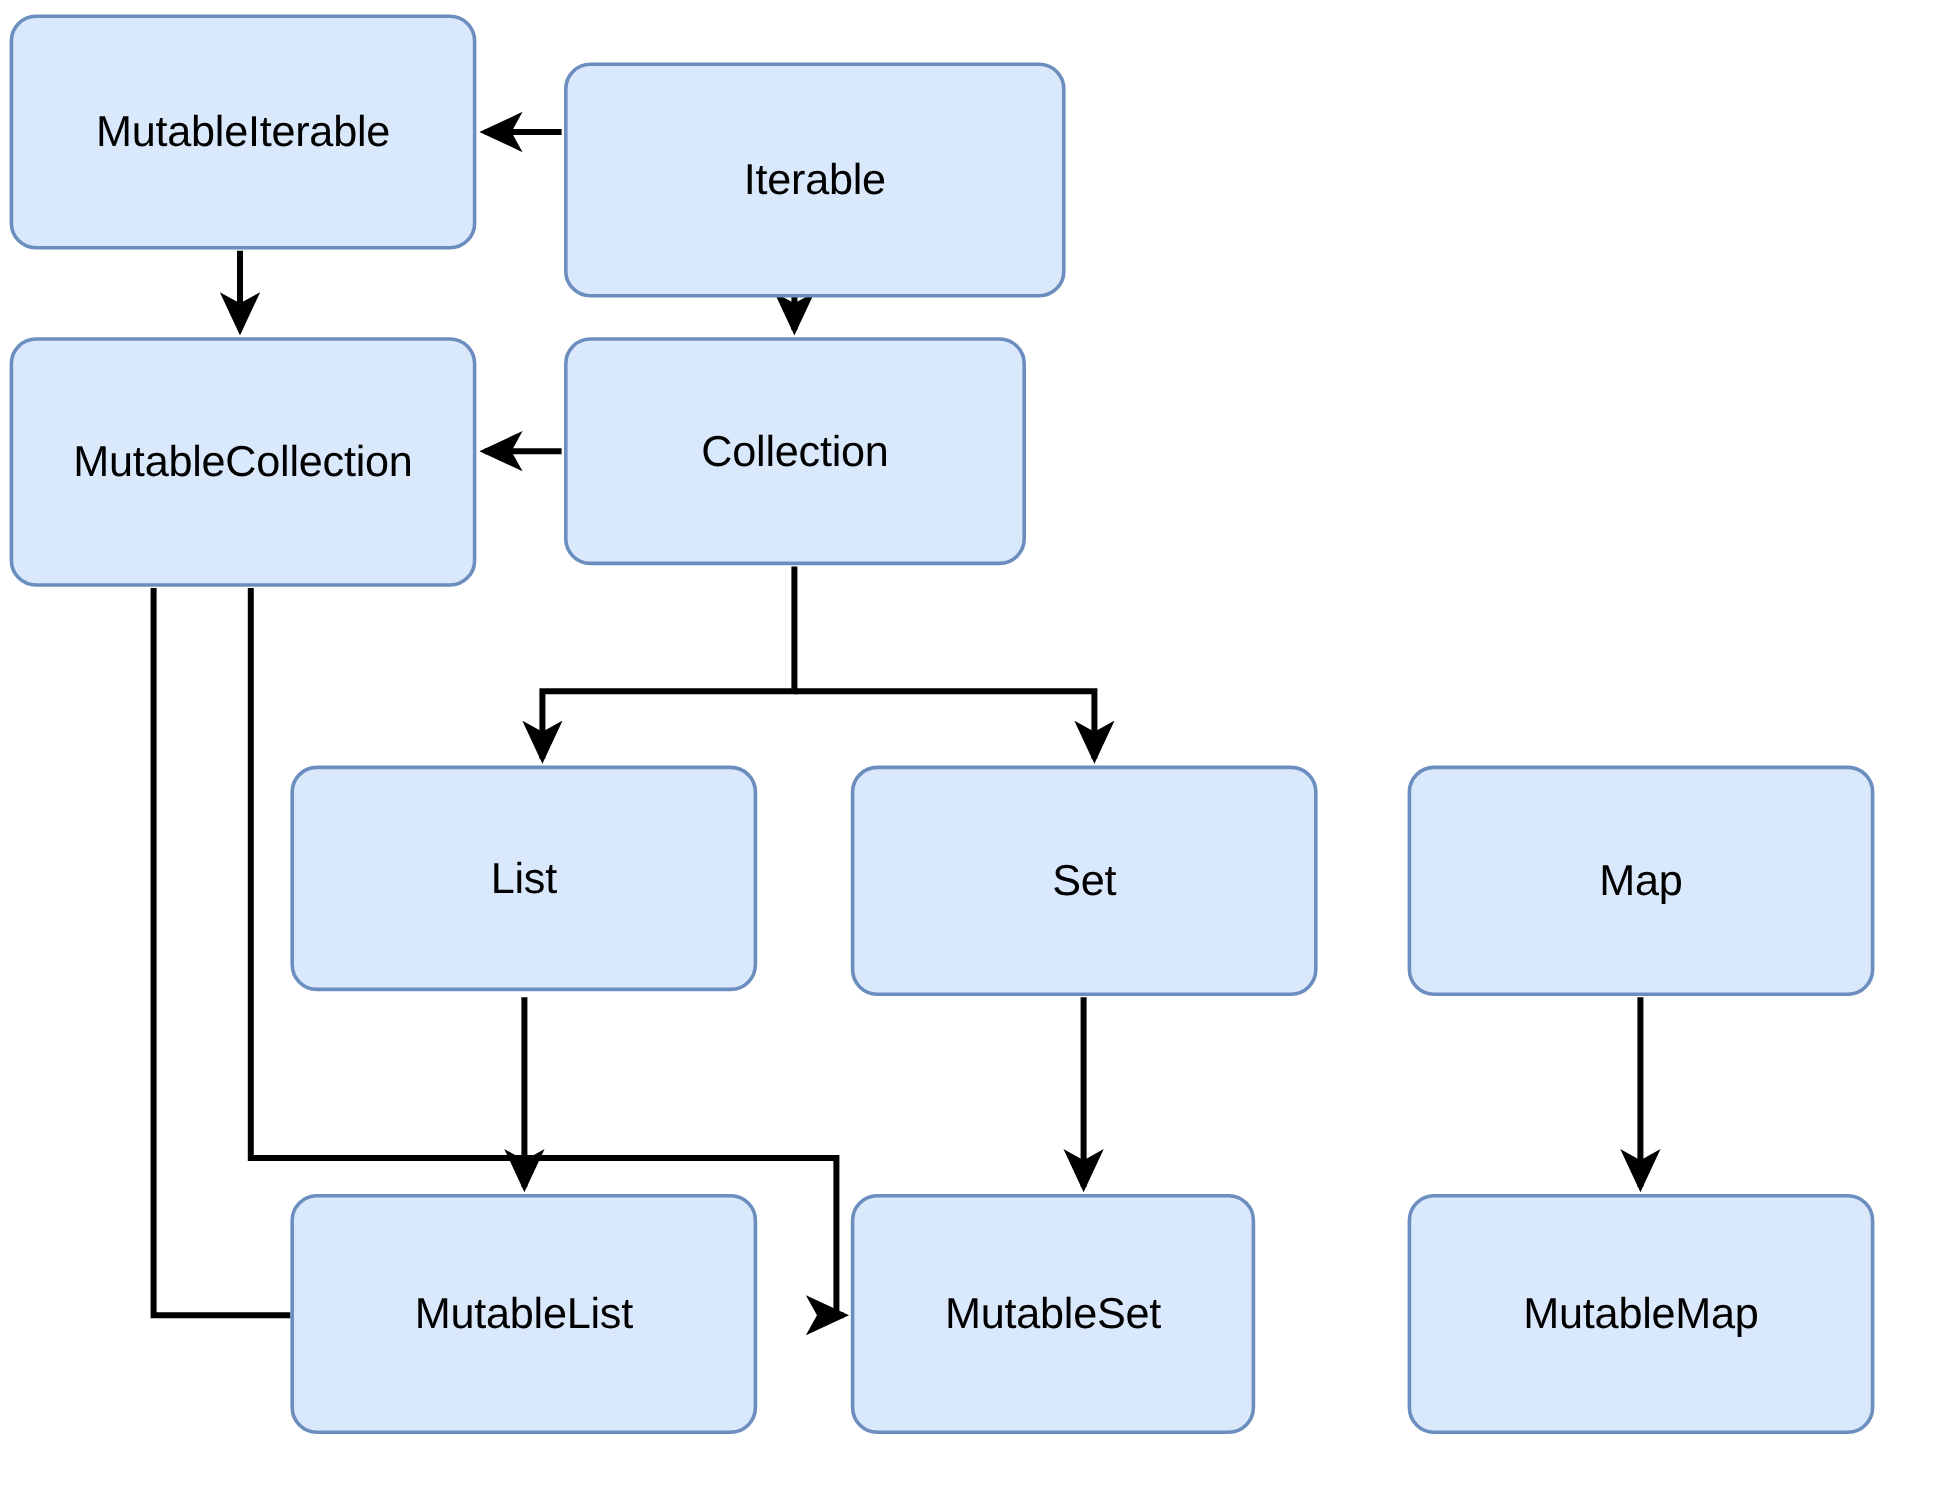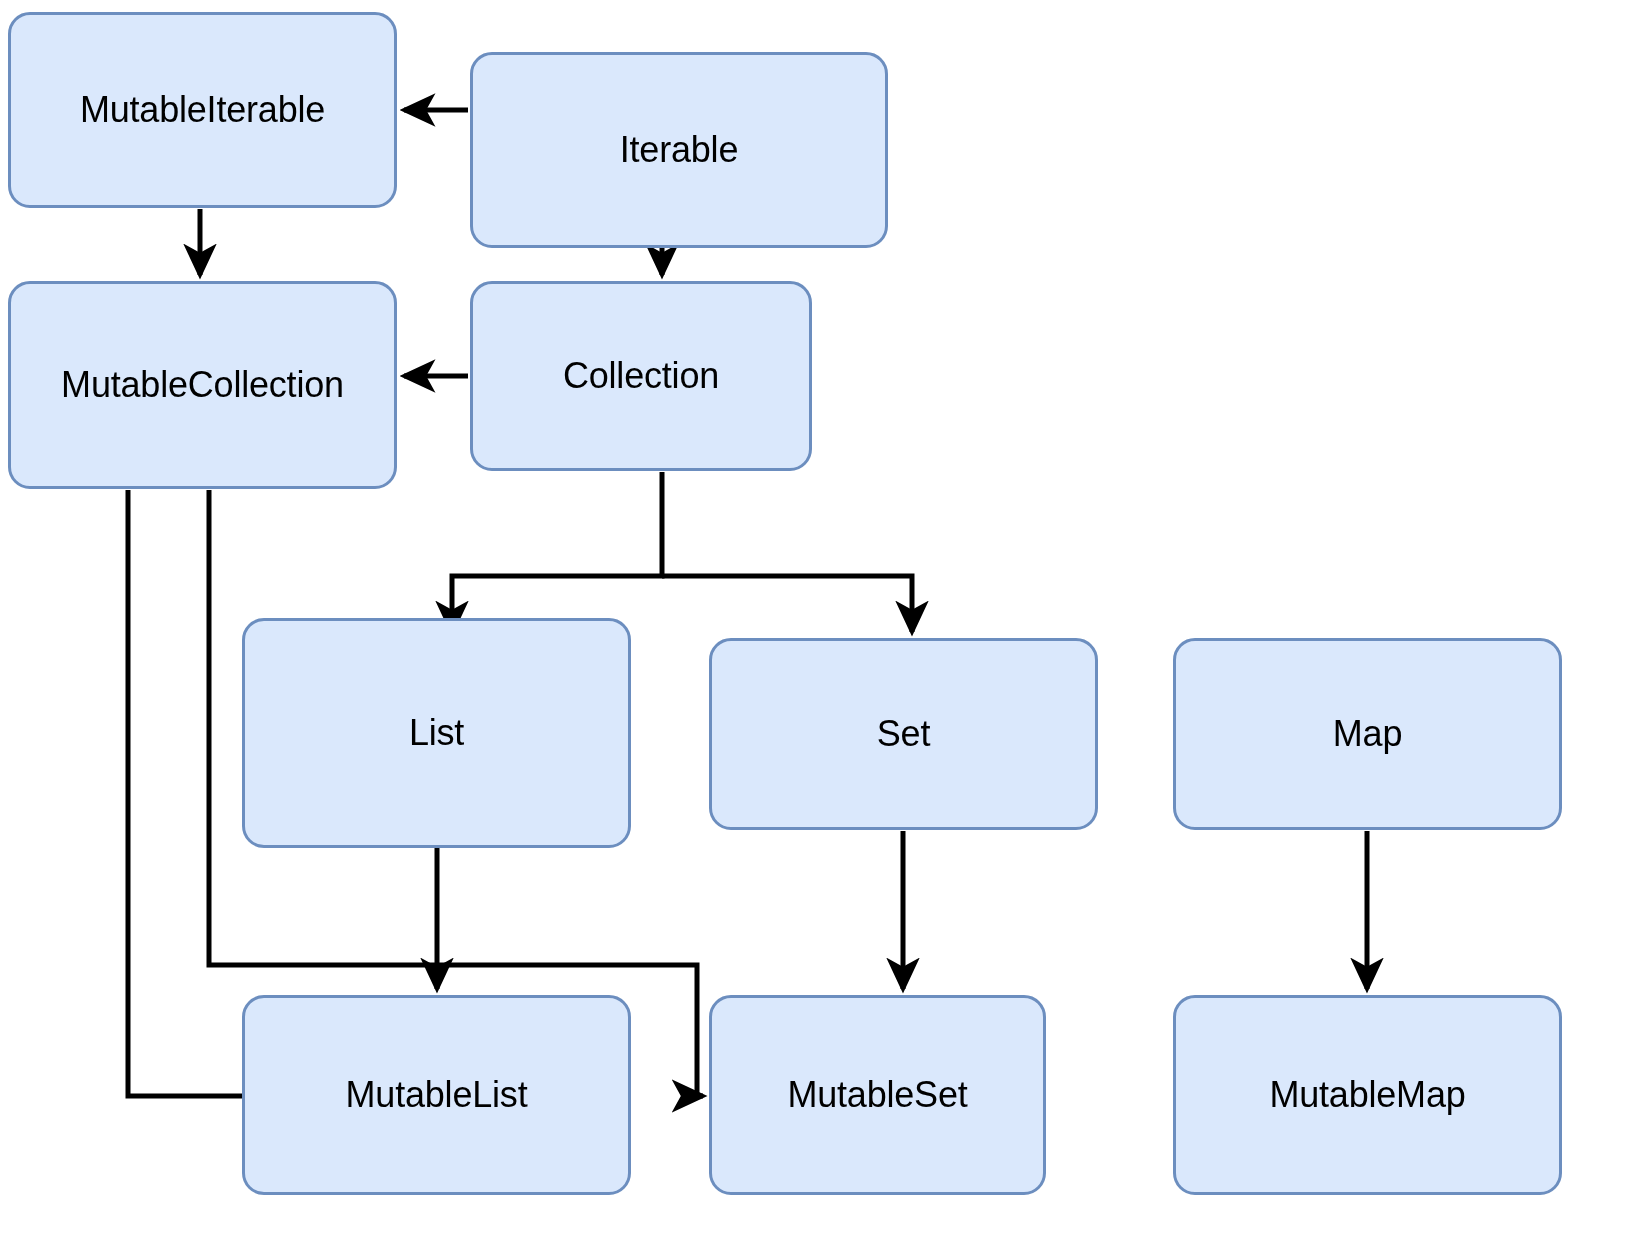--- a/index.html
+++ b/index.html
@@ -107,25 +107,25 @@
   </div>
 
   <div class="node" style="left:470px; top:12px;   width:418px; height:196px;margin-top:40px;">
     <span class="node-label">Iterable</span>
   </div>
 
   <div class="node" style="left:8px;  top:281px;  width:389px; height:208px;">
     <span class="node-label">MutableCollection</span>
   </div>
 
-  <div class="node" style="left:470px; top:281px;  width:342px; height:190px;">
+  <div class="node" style="left:470px; top:281px;  width:385px; height:190px;">
     <span class="node-label">Collection</span>
   </div>
 
-  <div class="node" style="left:242px; top:618px;  width:389px; height:230px;text-align:right;">
+  <div class="node" style="left:242px; top:638px;  width:389px; height:188px;text-align:right;">
     <span class="node-label">List</span>
   </div>
 
   <div class="node" style="left:709px; top:638px;  width:389px; height:192px;">
     <span class="node-label">Set</span>
   </div>
 
   <div class="node" style="left:1173px; top:638px; width:389px; height:192px;">
     <span class="node-label">Map</span>
   </div>

